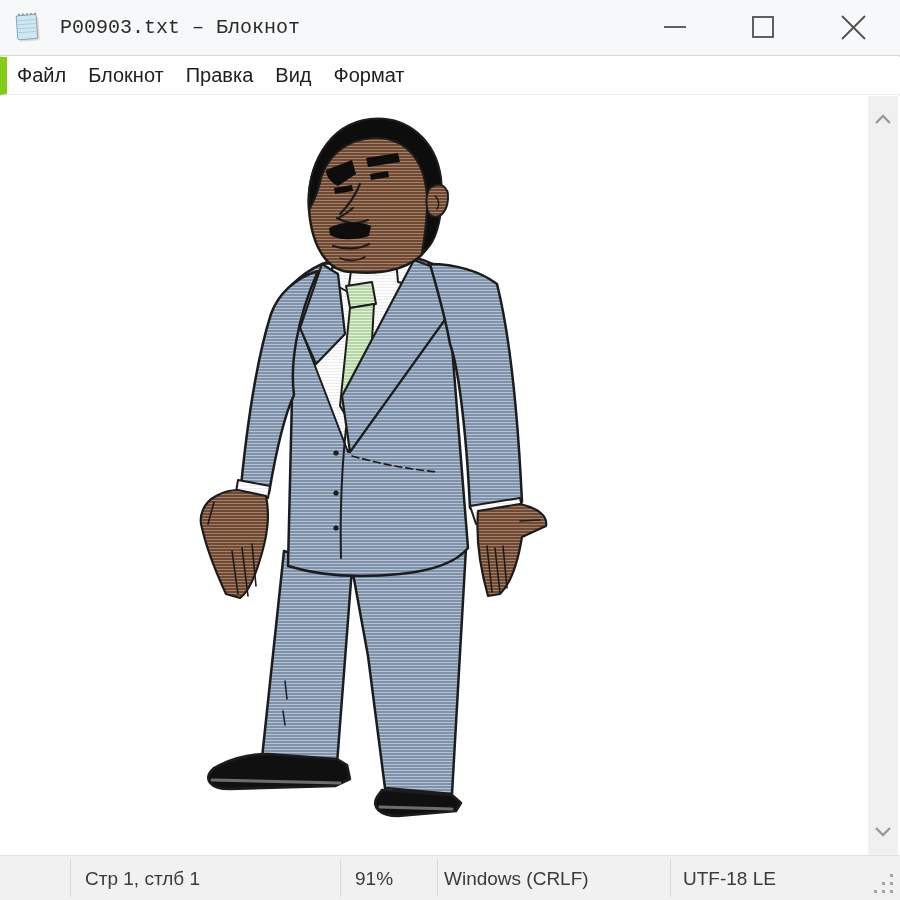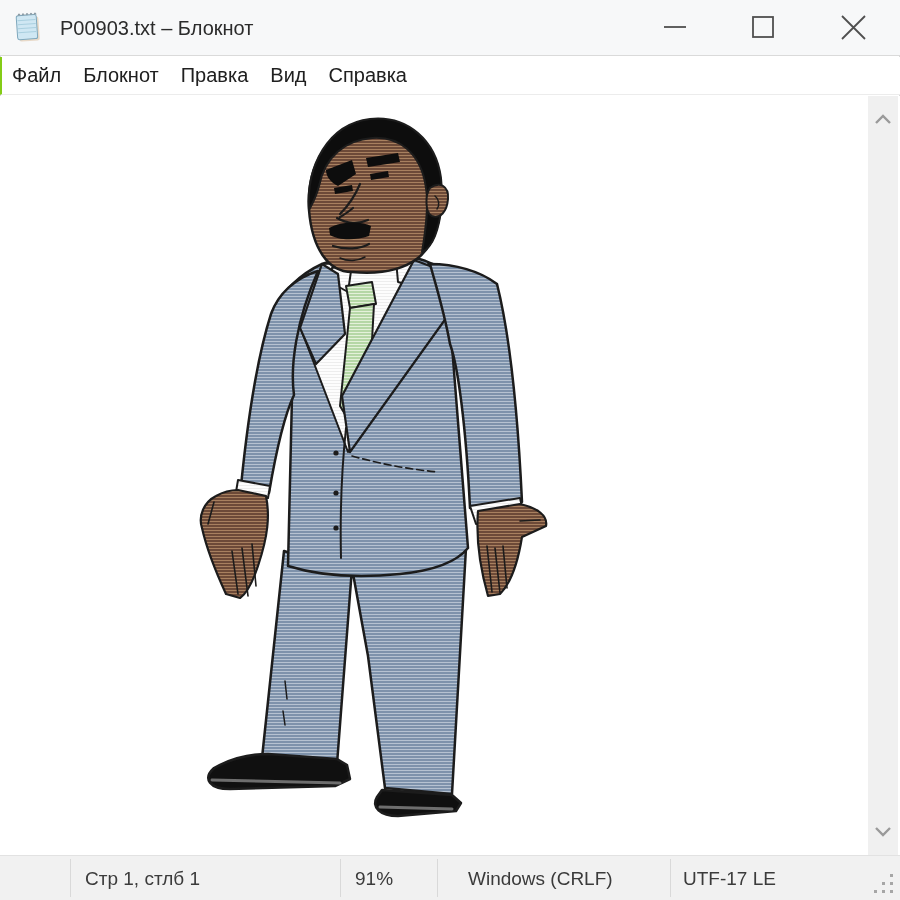--- a/index.html
+++ b/index.html
@@ -17,29 +17,29 @@
   body{font-family:"Liberation Sans","DejaVu Sans",sans-serif; background:#fff;}
   .window{position:relative;width:900px;height:900px;background:var(--content-bg);
           box-shadow:inset 0 0 0 1px #d8d8d8; overflow:hidden;}
 
   
   .titlebar{position:absolute;left:0;top:0;width:100%;height:56px;
             background:var(--titlebar-bg); border-bottom:1px solid #dadada;
             display:flex;align-items:center;}
   .app-icon{position:absolute;left:12px;top:11px;width:34px;height:34px;}
   .title-text{position:absolute;left:60px;top:0;height:56px;line-height:56px;
-              font-size:20px;color:#2b2b2b;white-space:nowrap;}
+              font-size:20px;color:#2b2b2b;white-space:nowrap;font-family:Liberation Mono, monospace;}
   .win-btn{position:absolute;top:0;width:60px;height:54px;
            display:flex;align-items:center;justify-content:center;cursor:default;}
   .win-btn.min{left:645px;} .win-btn.max{left:733px;} .win-btn.close{left:823px;}
 
   
   .menubar{position:absolute;left:0;top:57px;width:100%;height:38px;
            background:var(--menu-bg);border-bottom:1px solid #ececec;
-           border-left:2px solid #84cc16;
+           border-left:7px solid #84cc16;
            display:flex;align-items:center;gap:22px;padding-left:10px;}
   .menu-item{font-size:20px;color:var(--text-dark);white-space:nowrap;}
 
   
   .content{position:absolute;left:0;top:96px;width:900px;height:759px;
            background:var(--content-bg);overflow:hidden;}
   .figure-wrap{position:absolute;left:0;top:0;width:868px;height:759px;}
 
   
   .scrollbar{position:absolute;right:2px;top:0;width:30px;height:759px;
@@ -87,21 +87,21 @@
         <path d="M2 2 L25 25 M25 2 L2 25" stroke="var(--glyph)" stroke-width="1.8"></path>
       </svg>
     </div>
   </div>
 
   <div class="menubar">
     <span class="menu-item">Файл</span>
     <span class="menu-item">Блокнот</span>
     <span class="menu-item">Правка</span>
     <span class="menu-item">Вид</span>
-    <span class="menu-item">Справка</span>
+    <span class="menu-item">Формат</span>
   </div>
 
   <div class="content">
     <div class="figure-wrap">
       <svg width="868" height="759" viewBox="0 0 868 759">
         <defs>
           <pattern id="suitP" width="4" height="3" patternUnits="userSpaceOnUse">
             <rect width="4" height="3" style="fill:var(--suit-base,#7e92ab)"></rect>
             <rect y="2" width="4" height="1" style="fill:var(--suit-line,#b6c2d1)"></rect>
           </pattern>
@@ -220,22 +220,22 @@
   </div>
 
   <div class="statusbar">
     <div class="status-divider" style="left:70px"></div>
     <div class="status-divider" style="left:340px"></div>
     <div class="status-divider" style="left:437px"></div>
     <div class="status-divider" style="left:670px"></div>
 
     <span class="status-cell" style="left:85px">Стр 1, стлб 1</span>
     <span class="status-cell" style="left:355px">91%</span>
-    <span class="status-cell" style="left:468px">Windows (CRLF)</span>
-    <span class="status-cell" style="left:683px">UTF-17 LE</span>
+    <span class="status-cell" style="left:444px">Windows (CRLF)</span>
+    <span class="status-cell" style="left:683px">UTF-18 LE</span>
 
     <svg class="resize-grip" width="26" height="26" viewBox="0 0 26 26">
       <g fill="#a6a6a6">
         <rect x="20" y="4" width="3" height="3"></rect>
         <rect x="12" y="12" width="3" height="3"></rect>
         <rect x="20" y="12" width="3" height="3"></rect>
         <rect x="4" y="20" width="3" height="3"></rect>
         <rect x="12" y="20" width="3" height="3"></rect>
         <rect x="20" y="20" width="3" height="3"></rect>
       </g>

